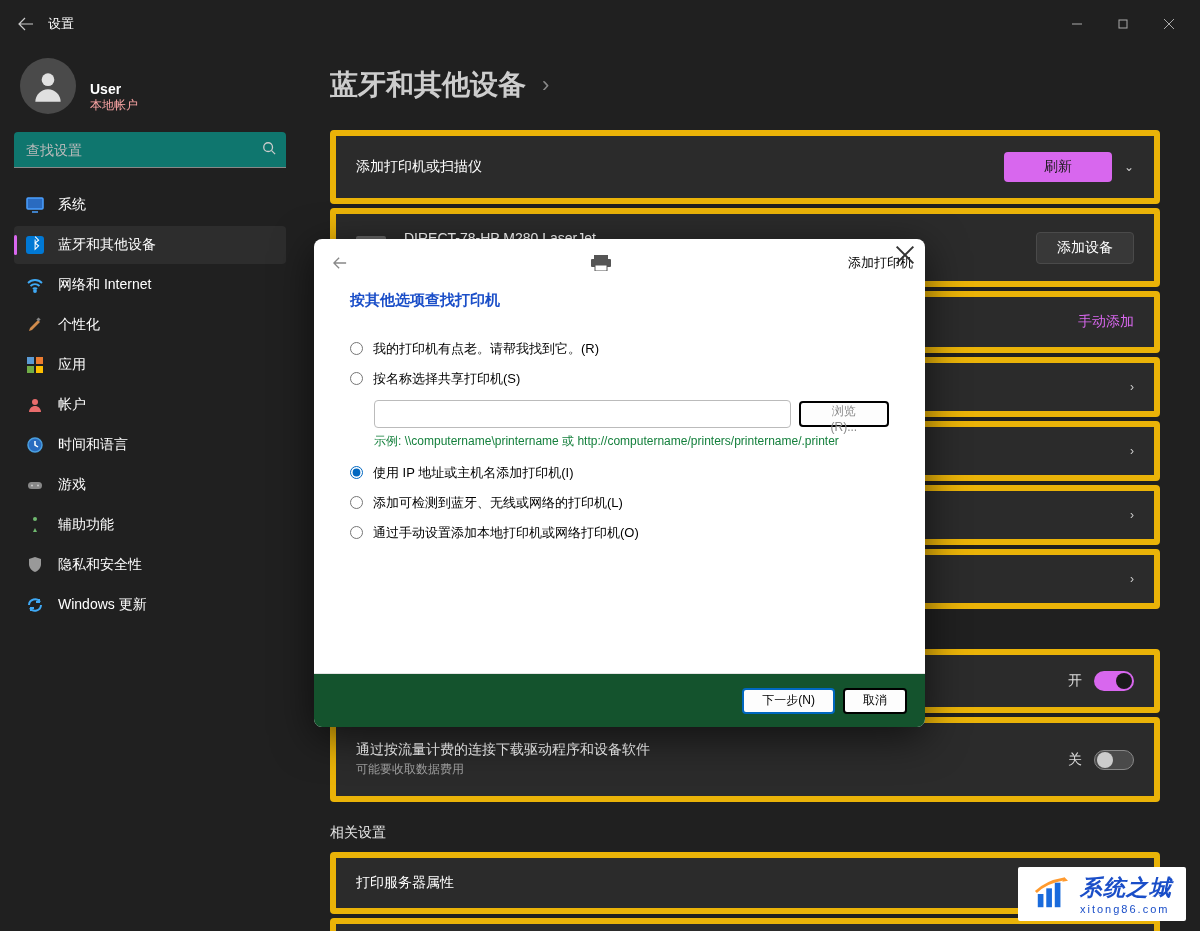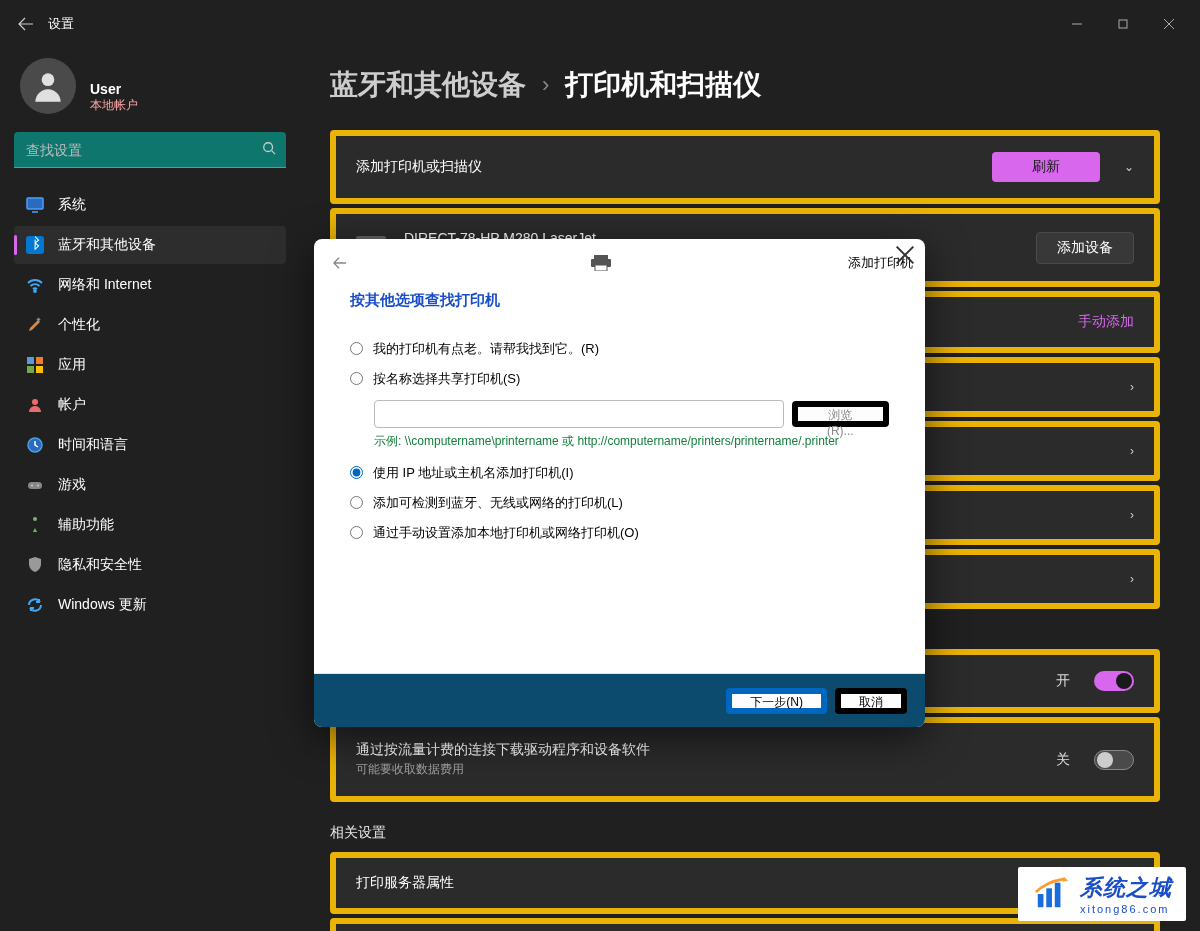--- a/index.html
+++ b/index.html
@@ -42,21 +42,21 @@
     .breadcrumb { display: flex; align-items: center; gap: 16px; padding: 18px 0 26px; }
     .breadcrumb .bc1 { font-size: 28px; font-weight: 600; color: #cdcdcd; }
     .breadcrumb .sep { font-size: 22px; color: #888; }
     .breadcrumb .bc2 { font-size: 28px; font-weight: 600; color: #fff; }
 
     
     .card { background: #2b2b2b; border: 6px solid #eab308; border-radius: 4px; padding: 16px 20px; margin-bottom: 4px; display: flex; align-items: center; }
     .card.clickable { cursor: pointer; }
     .card .label { font-size: 14px; }
     .card .sub { font-size: 12px; color: #a0a0a0; margin-top: 2px; }
-    .card .right { margin-left: auto; display: flex; align-items: center; gap: 24px; }
+    .card .right { margin-left: auto; display: flex; align-items: center; gap: 12px; }
     .btn-refresh { background: #d867ee; color: #1a1a1a; border: none; border-radius: 4px; padding: 6px 40px; font-size: 14px; cursor: pointer; }
     .btn-add { background: #383838; color: #ffffff; border: 1px solid #4a4a4a; border-radius: 4px; padding: 6px 20px; font-size: 14px; cursor: pointer; }
     .link-pink { color: #d867ee; font-size: 14px; }
     .chevron { color: #ccc; font-size: 12px; }
     .printer-entry .picon { width: 30px; height: 24px; background: #666; border-radius: 2px; margin-right: 18px; position: relative; }
     .printer-entry .picon::after { content: ""; position: absolute; left: 4px; right: 4px; bottom: -3px; height: 3px; background: #444; }
     
     .section-title { font-size: 14px; color: #e6e6e6; margin: 22px 0 10px; }
     .dim-row { padding: 18px 20px; }
     
@@ -75,22 +75,22 @@
     .dialog .dtitle { font-size: 13px; }
     .dialog .dclose { position: absolute; right: 10px; top: 6px; width: 20px; height: 20px; cursor: pointer; color: #333; }
     .dialog .dbody { flex: 1; padding: 4px 36px; }
     .dialog .dsubtitle { color: #1a4ec8; font-size: 15px; font-weight: 600; margin-bottom: 30px; }
     .dialog .opt { display: flex; align-items: flex-start; gap: 10px; margin-bottom: 12px; font-size: 13px; }
     .dialog .opt input[type="radio"] { margin-top: 2px; accent-color: #0067c0; }
     .dialog .opt-input { width: 420px; height: 28px; border: 1px solid #bbb; border-radius: 4px; margin: 6px 0 4px 24px; }
     .inputrow { display: flex; align-items: center; margin: 6px 0 4px 24px; gap: 8px; }
     .inputrow .opt-input { margin: 0; }
     .dialog .example { font-size: 12px; color: #15803d; margin: 2px 0 14px 24px; line-height: 1.5; }
-    .dialog .dfooter { height: 54px; border-top: 1px solid #e4e4e4; background: #0c4a6e; display: flex; align-items: center; justify-content: flex-end; gap: 8px; padding: 0 18px; border-radius: 0 0 8px 8px; }
-    .dbtn { height: 26px; border: 6px solid #000000; background: #fdfdfd; border-radius: 4px; font-size: 12px; padding: 0 18px; cursor: pointer; }
+    .dialog .dfooter { height: 54px; border-top: 1px solid #e4e4e4; background: #14532d; display: flex; align-items: center; justify-content: flex-end; gap: 8px; padding: 0 18px; border-radius: 0 0 8px 8px; }
+    .dbtn { height: 26px; border: 2px solid #000000; background: #fdfdfd; border-radius: 4px; font-size: 12px; padding: 0 18px; cursor: pointer; }
     .dbtn.primary { border-color: #0067c0; }
 
     
     .watermark { position: absolute; right: 14px; bottom: 10px; background: #fff; color: #1a4ec8; display: flex; align-items: center; gap: 10px; padding: 6px 14px; border-radius: 2px; }
     .watermark .wicon { width: 38px; height: 34px; }
     .watermark .wtext .wt1 { font-size: 22px; font-weight: 800; font-style: italic; letter-spacing: 1px; }
     .watermark .wtext .wt2 { font-size: 11px; color: #1a4ec8; letter-spacing: 2px; }
   </style>
 </head>
 <body>
@@ -248,21 +248,20 @@
           </span>
         <span>Windows 更新</span>
       </div>
     </div>
   </div>
 
   <div class="main">
     <div class="breadcrumb">
       <span class="bc1">蓝牙和其他设备</span>
       <span class="sep">›</span>
-      <span class="bc2">打印机和扫描仪</span>
     </div>
 
     <div class="card">
       <div>
         <div class="label">添加打印机或扫描仪</div>
       </div>
       <div class="right">
         <button class="btn-refresh">刷新</button>
         <span class="chevron">⌄</span>
       </div>

